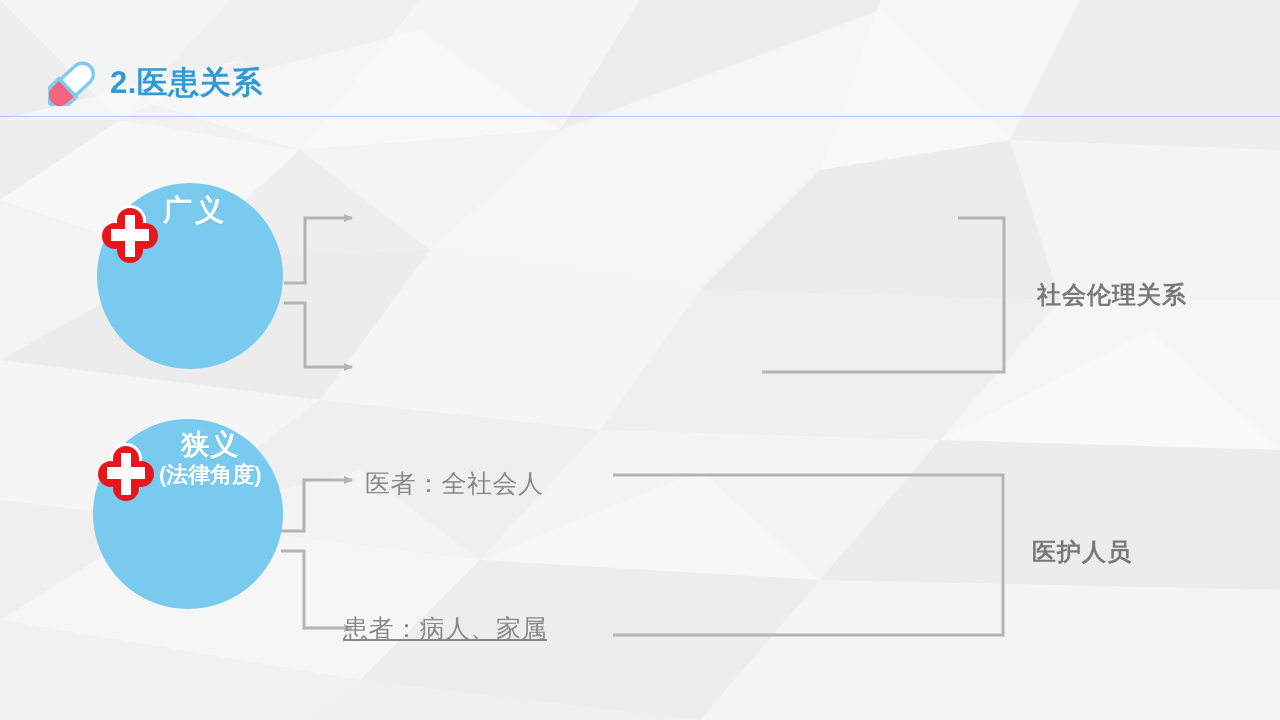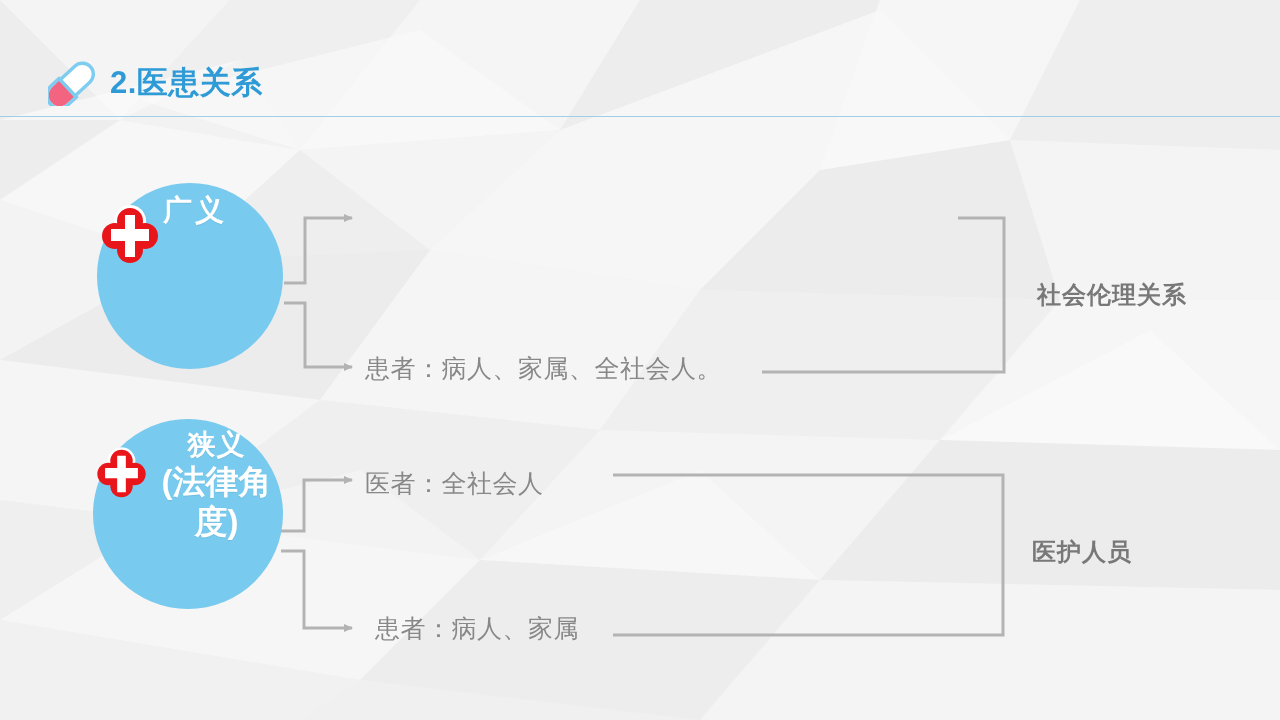--- a/index.html
+++ b/index.html
@@ -109,21 +109,21 @@
     font-size: 29px;
     letter-spacing: 3px;
   }
   #circle-narrow .circle-label {
     margin-top: 9px;
     font-size: 28px;
     letter-spacing: 1px;
   }
   .circle-label .ln2 {
     display: block;
-    font-size: 33px;
+    font-size: 22px;
     letter-spacing: 0px;
   }
 
   
   #lines {
     position: absolute;
     left: 0; top: 0;
     width: 1280px;
     height: 720px;
     z-index: 3;
@@ -134,21 +134,21 @@
     position: absolute;
     font-size: 25px;
     color: #888888;
     white-space: nowrap;
     letter-spacing: 0.5px;
     z-index: 4;
   }
   #item-0-0 { left: 365px; top: 203px; }
   #item-0-1 { left: 365px; top: 352px; }
   #item-1-0 { left: 365px; top: 467px; }
-  #item-1-1 { left: 375px; top: 612px; }
+  #item-1-1 { left: 343px; top: 612px; text-decoration: underline; }
 
   
   .group-label {
     position: absolute;
     font-size: 24px;
     font-weight: bold;
     color: #787878;
     white-space: nowrap;
     letter-spacing: 1px;
     z-index: 4;
@@ -272,20 +272,19 @@
         <rect x="19" y="19" width="28" height="24" fill="#e8161a"></rect>
         <path d="M28,10 L38,10 L38,24 L52,24 L52,36 L38,36 L38,52 L28,52 L28,36 L14,36 L14,24 L28,24 Z" fill="#ffffff"></path>
       </g>
     </svg>
     <div class="circle-label">
       <span>狭义</span>
       <span class="ln2">(法律角度)</span>
     </div>
   </div>
 
-  <div id="item-0-1" class="item-text">患者：病人、家属、全社会人。</div>
   <div id="item-1-0" class="item-text">医者：全社会人</div>
   <div id="item-1-1" class="item-text">患者：病人、家属</div>
 
   <div id="group-label-0" class="group-label">社会伦理关系</div>
   <div id="group-label-1" class="group-label">医护人员</div>
 
 </div>
 
 </body></html>

